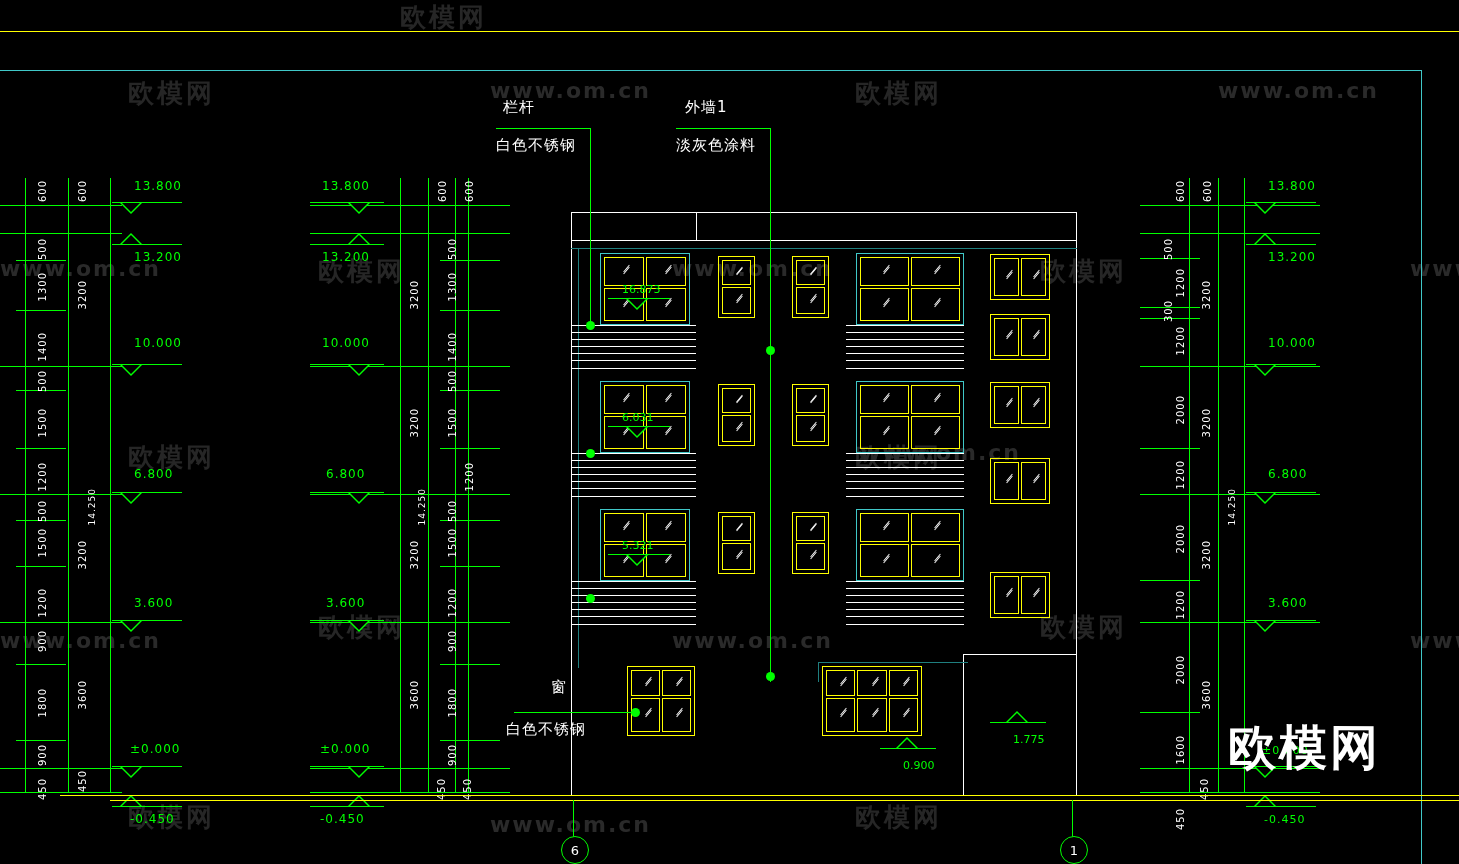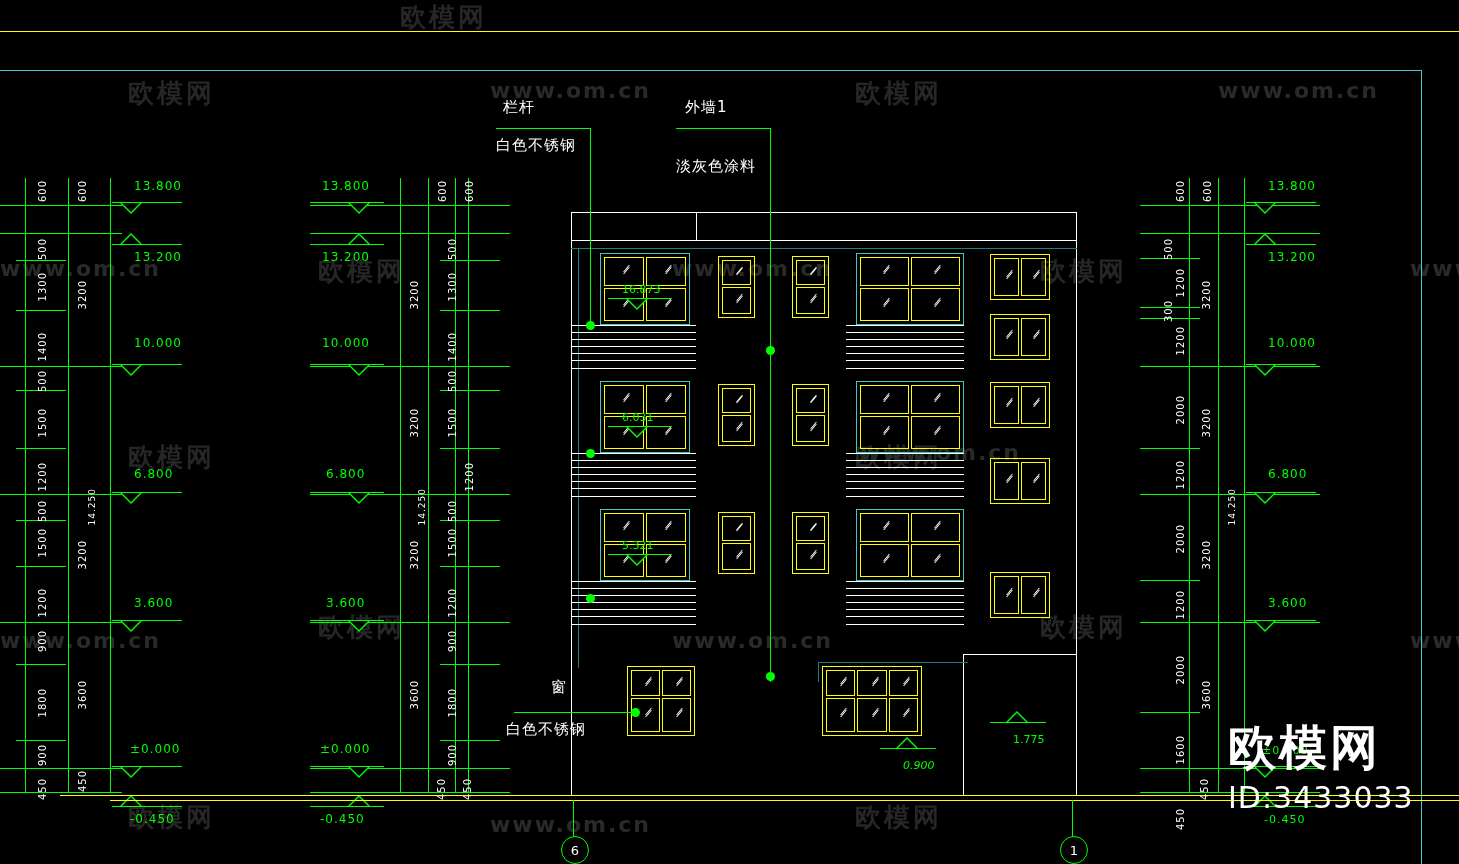--- a/index.html
+++ b/index.html
@@ -507,52 +507,51 @@
     <div class="pane"></div>
     <div class="pane"></div>
     <div class="pane"></div>
     <div class="pane"></div>
     <div class="pane"></div>
     <div class="pane"></div>
   </div>
 
   <div class="ln h c-green" style="left:880px;top:748px;width:56px;"></div>
   <div class="tri-up" style="left:896px;top:737px;"></div>
-  <div class="txt t-green" style="left:903px;top:760px;font-size:11px;font-style:italic;">0.900</div>
+  <div class="txt t-green" style="left:903px;top:760px;font-size:11px;">0.900</div>
 
   <div class="ln h c-green" style="left:990px;top:722px;width:56px;"></div>
   <div class="tri-up" style="left:1006px;top:711px;"></div>
   <div class="txt t-green" style="left:1013px;top:734px;font-size:11px;">1.775</div>
 
   <div class="ln v c-green" style="left:590px;top:128px;height:197px;"></div>
   <div class="ln h c-green" style="left:496px;top:128px;width:95px;"></div>
   <div class="node" style="left:586px;top:321px;"></div>
   <div class="node" style="left:586px;top:449px;"></div>
   <div class="node" style="left:586px;top:594px;"></div>
   <div class="txt t-white note" style="left:503px;top:100px;">栏杆</div>
   <div class="txt t-white note" style="left:496px;top:138px;">白色不锈钢</div>
 
   <div class="ln v c-green" style="left:770px;top:128px;height:554px;"></div>
   <div class="ln h c-green" style="left:676px;top:128px;width:95px;"></div>
   <div class="node" style="left:766px;top:346px;"></div>
   <div class="node" style="left:766px;top:672px;"></div>
   <div class="txt t-white note" style="left:685px;top:100px;">外墙1</div>
-  <div class="txt t-white note" style="left:676px;top:138px;margin-top:21px;">淡灰色涂料</div>
+  <div class="txt t-white note" style="left:676px;top:138px;">淡灰色涂料</div>
 
   <div class="ln h c-green" style="left:514px;top:712px;width:125px;"></div>
   <div class="node" style="left:631px;top:708px;"></div>
   <div class="txt t-white note" style="left:551px;top:680px;">窗</div>
   <div class="txt t-white note" style="left:506px;top:722px;">白色不锈钢</div>
 
   <div class="ln v c-green" style="left:573px;top:800px;height:37px;"></div>
   <div class="bubble" style="left:561px;top:836px;">
     <span>6</span>
   </div>
 
   <div class="ln v c-green" style="left:1072px;top:800px;height:37px;"></div>
   <div class="bubble" style="left:1060px;top:836px;">
     <span>1</span>
   </div>
 
   <div class="wm-big" style="left:1228px;top:716px;">欧模网</div>
-  <div class="wm-id" style="left:1228px;top:780px;">ID:3433033</div>
 
 </div>
 
 </body></html>

